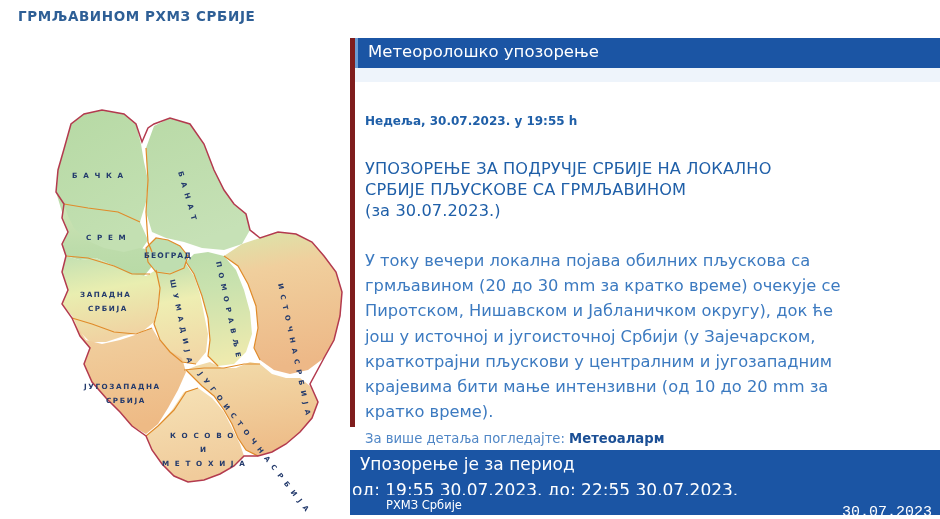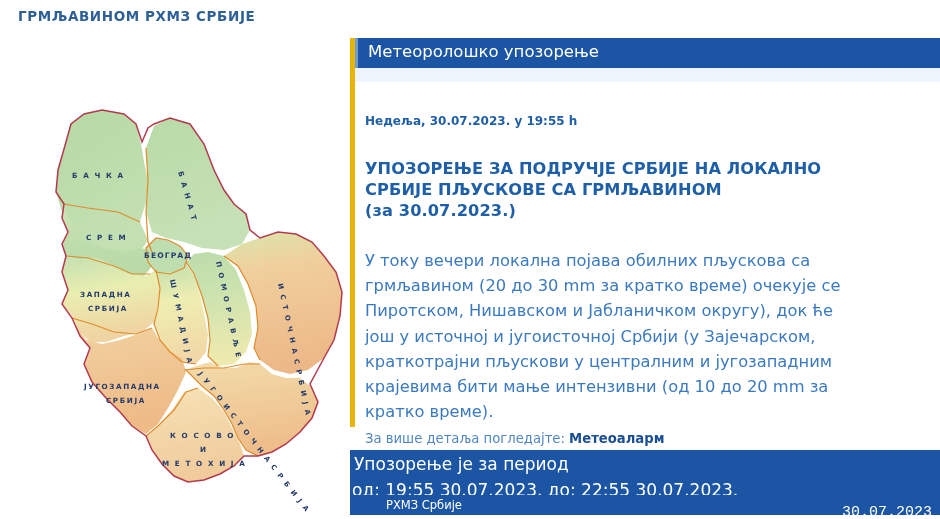--- a/index.html
+++ b/index.html
@@ -26,21 +26,21 @@
   .map-label{
     font-family:"DejaVu Sans","Liberation Sans",sans-serif;
     font-weight:bold;fill:#233a6c;
     letter-spacing:1.6px;
     font-size:7.2px;
   }
   .map-label.city{letter-spacing:1.1px;font-size:7.6px;}
   .map-label.small{font-size:6.9px;}
 
   
-  .panel{position:absolute;left:350px;top:38px;width:590px;height:389px;background:#eab308;}
+  .panel{position:absolute;left:350px;top:38px;width:590px;height:389px;background:#7f1d1d;}
 
   .bar-head{
     position:absolute;left:5px;top:0px;width:585px;height:30px;
     background:#1b55a4;
     border-left:3px solid #6c9cd2;
     box-sizing:border-box;
   }
   .bar-head span{
     position:absolute;left:10px;top:4px;
     font-size:16.5px;color:#ffffff;white-space:nowrap;
@@ -54,42 +54,42 @@
     position:absolute;left:0;top:0;width:585px;height:14px;background:#eef4fb;
   }
 
   .date-line{
     position:absolute;left:10px;top:46px;
     font-size:12px;font-weight:bold;color:#1f5fa8;white-space:nowrap;
   }
 
   .headline{
     position:absolute;left:10px;top:90px;width:560px;
-    font-size:16.2px;font-weight:bold;color:#1f5fa8;
+    font-size:16.2px;font-weight:normal;color:#1f5fa8;
     line-height:21px;letter-spacing:.1px;
   }
 
   .bodytext{
     position:absolute;left:10px;top:180px;width:570px;
     font-size:16.3px;color:#3c7ac0;line-height:25.2px;
   }
 
   .more-line{
     position:absolute;left:10px;top:363px;
     font-size:13.2px;color:#4f86c6;white-space:nowrap;
   }
   .more-line b{color:#1b4f95;font-weight:bold;}
 
   
   .period{
     position:absolute;left:0px;top:412px;width:590px;height:58px;
     background:#1b55a4;
   }
   .period .ln1{
-    position:absolute;left:4px;top:4px;
+    position:absolute;left:10px;top:4px;
     font-size:17px;color:#ffffff;white-space:nowrap;
   }
   .period .ln2{
     position:absolute;left:2px;top:30px;
     font-size:17px;color:#ffffff;white-space:nowrap;
   }
 
   
   .footer{
     position:absolute;left:0px;top:457px;width:590px;height:20px;

